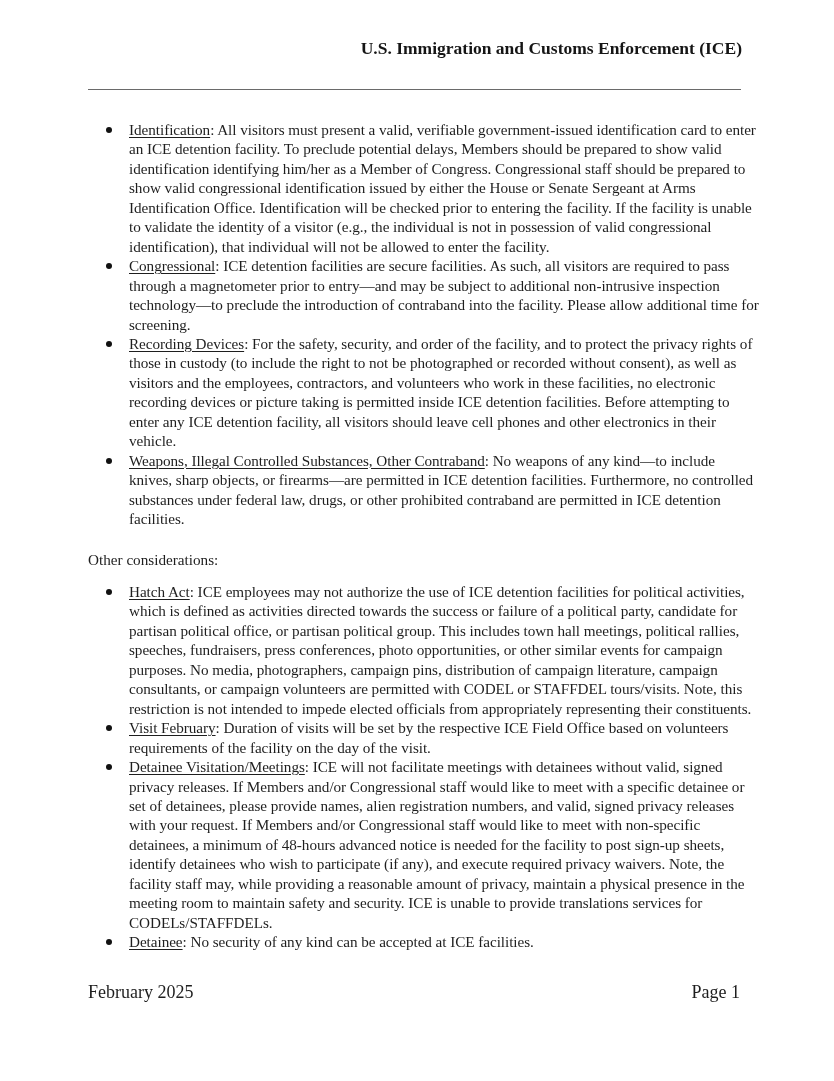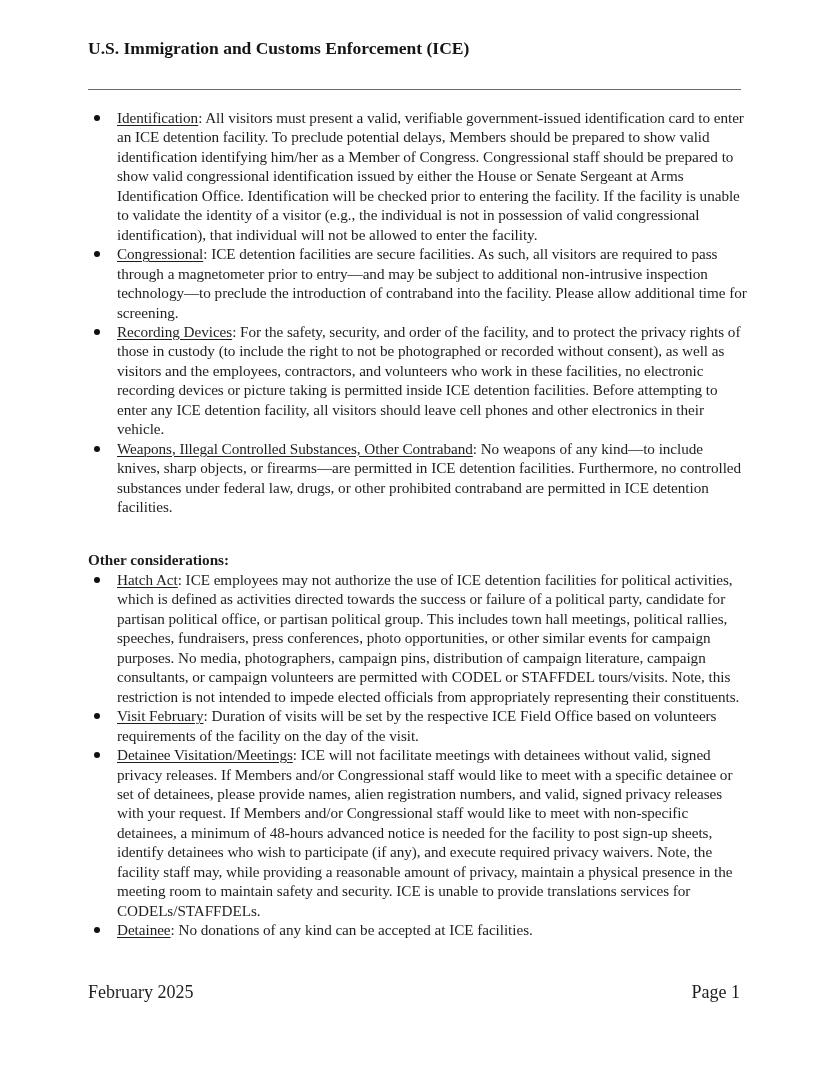--- a/index.html
+++ b/index.html
@@ -3,41 +3,41 @@
 <meta charset="utf-8">
 <style>
   html, body { margin: 0; padding: 0; background: #ffffff; }
   body {
     width: 834px; height: 1081px; position: relative; overflow: hidden;
     font-family: "Liberation Serif", "DejaVu Serif", serif;
     color: #1e1e1e;
   }
   .header {
     position: absolute; left: 88px; top: 38px; width: 654px;
-    text-align: left; font-weight: bold; font-size: 17.5px; line-height: 21px;
+    text-align: right; font-weight: bold; font-size: 17.5px; line-height: 21px;
     color: #151515;
   }
   .header-rule {
     position: absolute; left: 88px; top: 89px; width: 653px; height: 0;
     border-top: 1.5px solid #6a6a6a;
   }
   .list {
-    position: absolute; left: 88px; width: 660px; margin: 0; padding: 0; list-style: none;
+    position: absolute; left: 88px; width: 660px; margin: 12px; padding: 0; list-style: none;
     font-size: 15.2px; line-height: 19.45px; letter-spacing: -0.05px;
   }
   .list li { position: relative; padding-left: 29px; }
   .bullet {
     position: absolute; left: 6px; top: 7px; width: 6px; height: 6px;
     border-radius: 50%; background: #111;
   }
   .term { text-decoration: underline; text-decoration-thickness: 1px; text-underline-offset: 2px; }
   .list-a { top: 108px; }
   .list-b { top: 570px; }
   .section-heading {
-    position: absolute; left: 88px; top: 550px; font-weight: bold; font-size: 15.2px; line-height: 19.5px;
+    position: absolute; left: 88px; top: 550px; font-weight: normal; font-size: 15.2px; line-height: 19.5px;
   }
   .footer {
     position: absolute; top: 984px; font-size: 18px; line-height: 17px;
   }
   .footer-left { left: 88px; }
   .footer-right { right: 94px; }
 </style>
 </head>
 <body>
 
@@ -75,18 +75,18 @@
   <li>
     <span class="bullet"></span>
     <span class="term">Visit February</span><span>: Duration of visits will be set by the respective ICE Field Office based on volunteers requirements of the facility on the day of the visit.</span>
   </li>
   <li>
     <span class="bullet"></span>
     <span class="term">Detainee Visitation/Meetings</span><span>: ICE will not facilitate meetings with detainees without valid, signed privacy releases. If Members and/or Congressional staff would like to meet with a specific detainee or set of detainees, please provide names, alien registration numbers, and valid, signed privacy releases with your request. If Members and/or Congressional staff would like to meet with non-specific detainees, a minimum of 48-hours advanced notice is needed for the facility to post sign-up sheets, identify detainees who wish to participate (if any), and execute required privacy waivers. Note, the facility staff may, while providing a reasonable amount of privacy, maintain a physical presence in the meeting room to maintain safety and security. ICE is unable to provide translations services for CODELs/STAFFDELs.</span>
   </li>
   <li>
     <span class="bullet"></span>
-    <span class="term">Detainee</span><span>: No donations of any kind can be accepted at ICE facilities.</span>
+    <span class="term">Detainee</span><span>: No security of any kind can be accepted at ICE facilities.</span>
   </li>
 </ul>
 
 <div class="footer footer-left">February 2025</div>
 <div class="footer footer-right">Page 1</div>
 
 </body></html>

